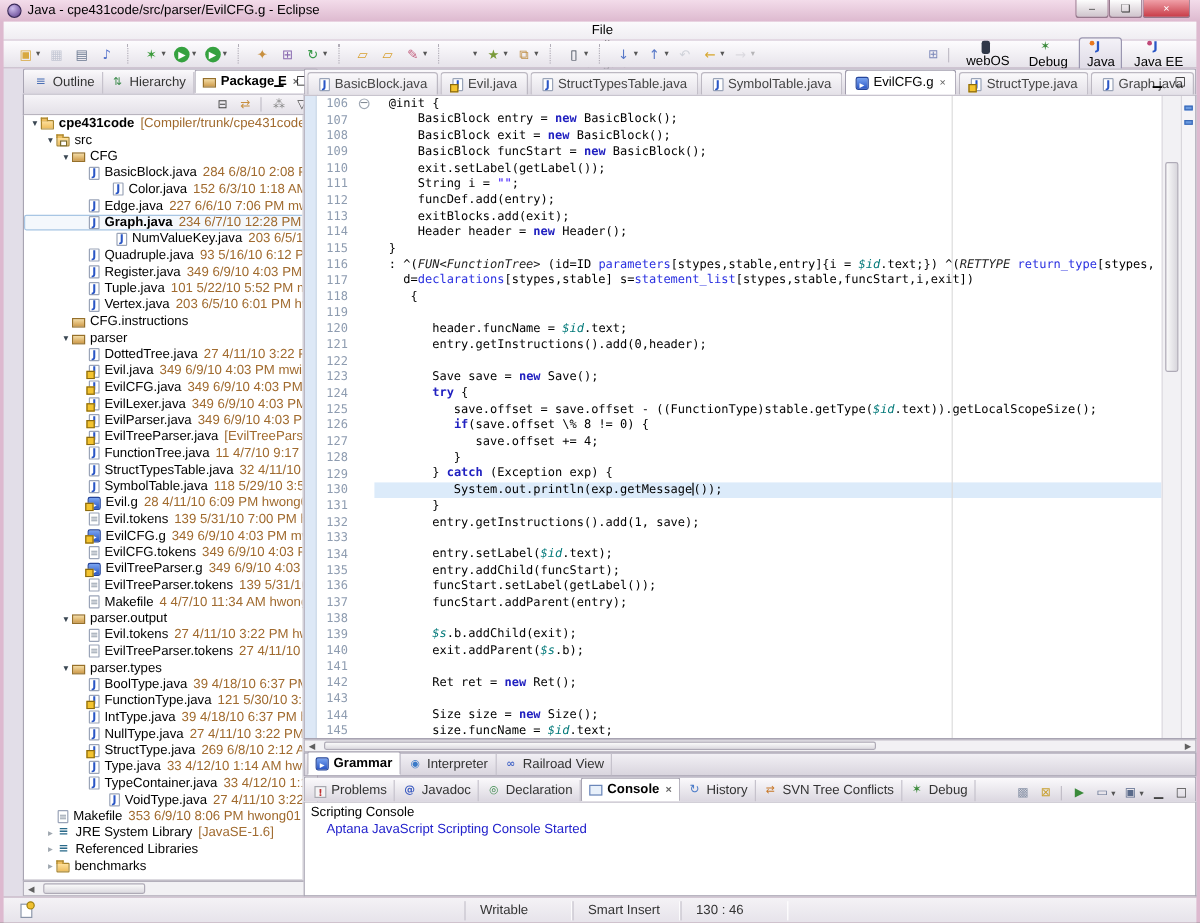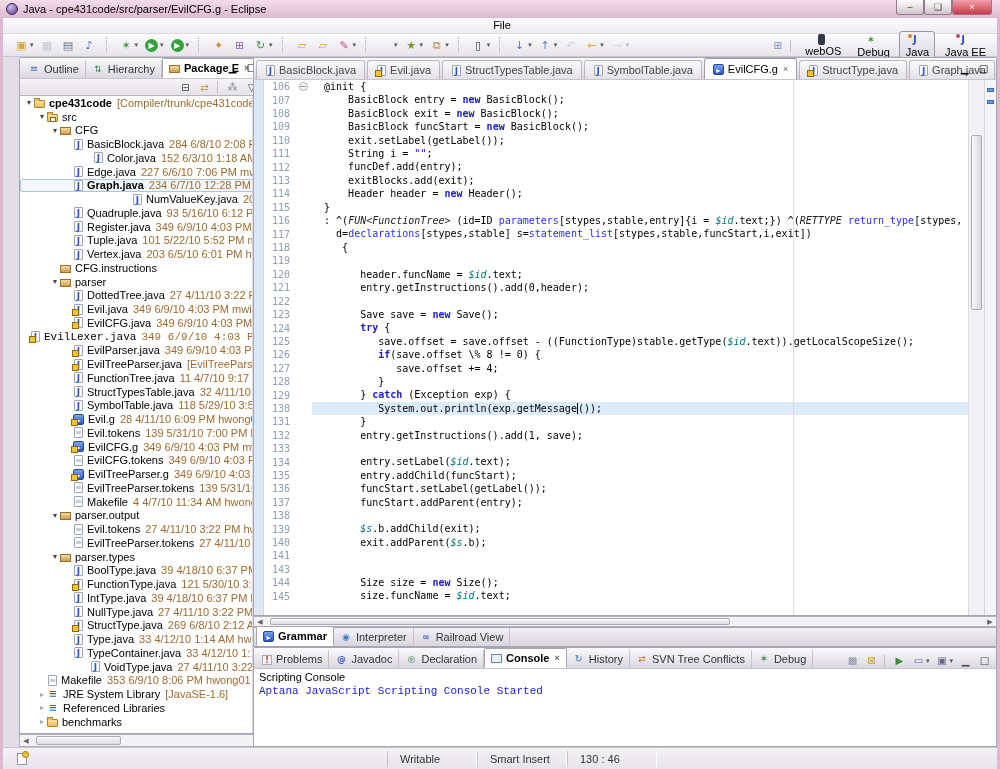--- a/index.html
+++ b/index.html
@@ -143,21 +143,21 @@
   .btabbar{position:absolute;left:0;right:0;top:570px;height:20px;display:flex;align-items:flex-end;
     background:linear-gradient(#f2f0f5,#d9d5de);border:1px solid #a8a4b2;padding-left:2px;}
   
   .console{position:absolute;left:0;right:0;top:590px;bottom:0;}
   .ctabbar{height:21px;display:flex;align-items:flex-end;
     background:linear-gradient(#fbfafc,#dbd7e0);border:1px solid #a8a4b2;border-bottom:none;
     border-radius:2px 2px 0 0;padding-left:2px;}
   .cbody{position:absolute;top:21px;left:0;right:0;bottom:0;background:#fff;
     border:1px solid #a8a4b2;border-top:1px solid #c8c4ce;overflow:hidden;}
   .ctitle{font-size:11px;color:#000;padding:2px 5px 1px;}
-  .cout{font-family:Liberation Mono, monospace;font-size:11px;color:#2222cc;padding:1px 5px;}
+  .cout{font-family:Liberation Sans, sans-serif;font-size:11px;color:#2222cc;padding:1px 18px;}
   
   .statusbar{position:absolute;left:3px;right:3px;bottom:0;height:22px;
     background:linear-gradient(#f4f2f6,#e6e3ea);border-top:1px solid #c8c4ce;
     display:flex;align-items:center;font-size:11px;color:#333;}
   .st-ic{width:10px;height:12px;background:#fff;border:1px solid #8a94a8;margin-left:14px;position:relative;}
   .st-ic::after{content:"";position:absolute;right:-3px;top:-3px;width:5px;height:5px;
     background:#f0c030;border-radius:50%;border:1px solid #a08010;}
   .st-spacer{width:360px;}
   .sfield{width:90px;padding:0 12px;height:16px;display:flex;align-items:center;
     border-left:1px solid #c6c2cc;border-right:1px solid #fff;}
@@ -389,21 +389,21 @@
             <span class="ic ic-java"></span>
             <span class="tlabel">Edge.java</span>
             <span class="tdeco">227  6/6/10 7:06 PM  mwi</span>
           </div>
           <div class="trow sel" style="padding-left: 43px;">
             <span class="twisty"></span>
             <span class="ic ic-java"></span>
             <span class="tlabel">Graph.java</span>
             <span class="tdeco">234  6/7/10 12:28 PM  m</span>
           </div>
-          <div class="trow" style="padding-left: 66px; margin-left: 36px;">
+          <div class="trow" style="padding-left: 66px;">
             <span class="twisty"></span>
             <span class="ic ic-java"></span>
             <span class="tlabel">NumValueKey.java</span>
             <span class="tdeco">203  6/5/10 6:01</span>
           </div>
           <div class="trow" style="padding-left: 43px;">
             <span class="twisty"></span>
             <span class="ic ic-java"></span>
             <span class="tlabel">Quadruple.java</span>
             <span class="tdeco">93  5/16/10 6:12 PM</span>
@@ -447,21 +447,21 @@
             <span class="ic ic-java warn"></span>
             <span class="tlabel">Evil.java</span>
             <span class="tdeco">349  6/9/10 4:03 PM  mwilt</span>
           </div>
           <div class="trow" style="padding-left: 43px;">
             <span class="twisty"></span>
             <span class="ic ic-java warn"></span>
             <span class="tlabel">EvilCFG.java</span>
             <span class="tdeco">349  6/9/10 4:03 PM  m</span>
           </div>
-          <div class="trow" style=" font-family: Liberation Mono, monospace;">
+          <div class="trow" style="padding-left: 43px;">
             <span class="twisty"></span>
             <span class="ic ic-java warn"></span>
             <span class="tlabel">EvilLexer.java</span>
             <span class="tdeco">349  6/9/10 4:03 PM  r</span>
           </div>
           <div class="trow" style="padding-left: 43px;">
             <span class="twisty"></span>
             <span class="ic ic-java warn"></span>
             <span class="tlabel">EvilParser.java</span>
             <span class="tdeco">349  6/9/10 4:03 PM</span>
@@ -855,20 +855,25 @@
               <span class="ln">140</span>
               <span class="fm"></span>
               <span class="ct"><span class="cd">        exit.addParent(</span><span class="ctk">$s</span><span class="cd">.b);</span></span>
             </div>
             <div class="cl">
               <span class="ln">141</span>
               <span class="fm"></span>
               <span class="ct"></span>
             </div>
             <div class="cl">
+              <span class="ln">142</span>
+              <span class="fm"></span>
+              <span class="ct"><span class="cd">        Ret ret = </span><span class="ck">new</span><span class="cd"> Ret();</span></span>
+            </div>
+            <div class="cl">
               <span class="ln">143</span>
               <span class="fm"></span>
               <span class="ct"></span>
             </div>
             <div class="cl">
               <span class="ln">144</span>
               <span class="fm"></span>
               <span class="ct"><span class="cd">        Size size = </span><span class="ck">new</span><span class="cd"> Size();</span></span>
             </div>
             <div class="cl">

